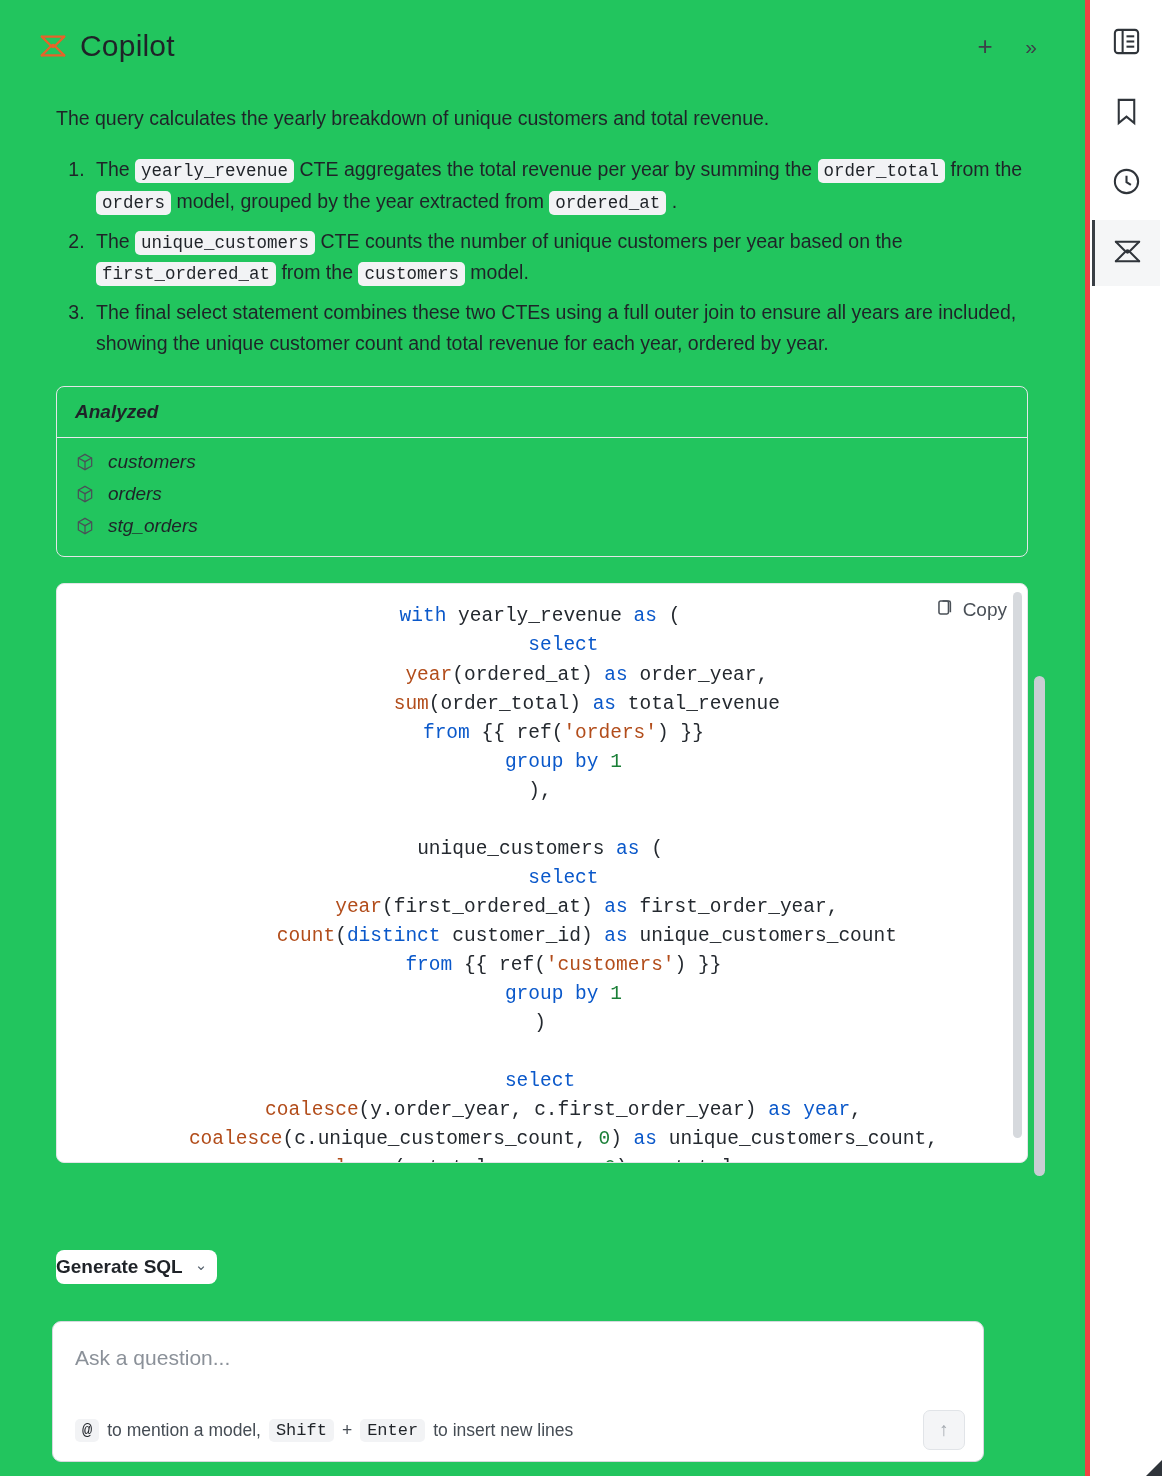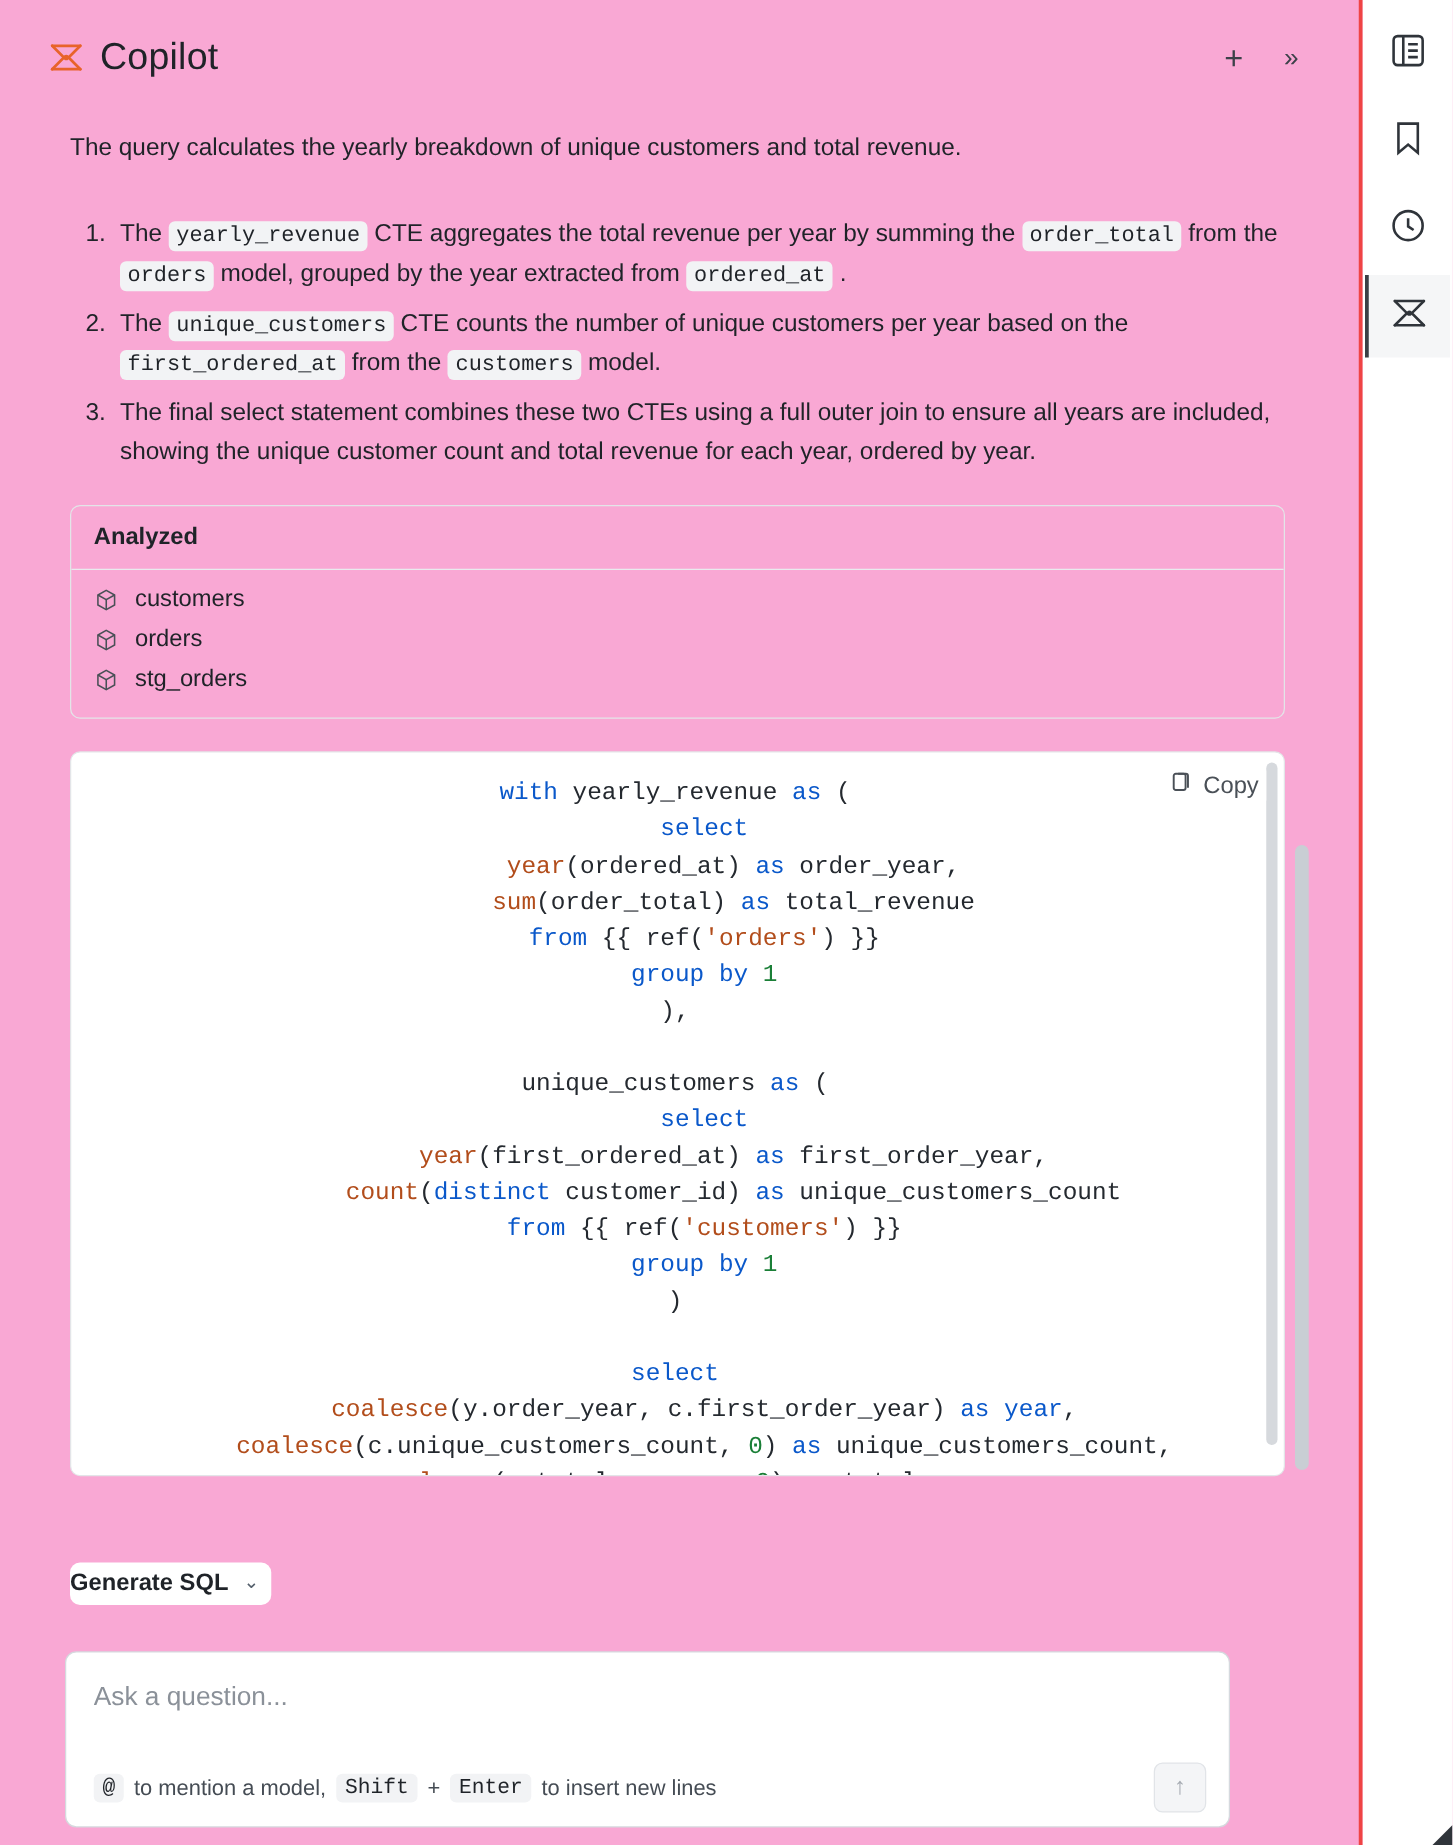--- a/index.html
+++ b/index.html
@@ -16,22 +16,22 @@
     width: 1162px;
     height: 1476px;
     display: flex;
   }
 
   
   .panel {
     width: 1090px;
     height: 1476px;
     position: relative;
-    background: #f9a8d4;
-    border-right: 3px solid #ef4444;
+    background: #22c55e;
+    border-right: 5px solid #ef4444;
   }
 
   
   .header {
     height: 92px;
     display: flex;
     align-items: center;
     padding: 0 26px 0 38px;
   }
   .logo-mark {
@@ -67,21 +67,21 @@
     height: 1158px;
     overflow: hidden;
   }
   .content {
     padding: 0 62px 0 56px;
   }
 
   .intro {
     font-size: 19.5px;
     line-height: 1.45;
-    margin: 12px 0 40px 0;
+    margin: 12px 0 22px 0;
   }
 
   ol.steps {
     margin: 0 0 28px 0;
     padding-left: 34px;
     font-size: 19.5px;
     line-height: 1.58;
   }
   ol.steps li { margin-bottom: 8px; padding-left: 6px; }
 
@@ -94,20 +94,21 @@
     color: #1f2328;
     white-space: nowrap;
   }
 
   
   .analyzed-card {
     border: 1px solid #e3e5e8;
     border-radius: 8px;
     margin-bottom: 26px;
     overflow: hidden;
+    font-style: italic;
   }
   .analyzed-head {
     padding: 14px 18px;
     font-size: 19px;
     font-weight: bold;
     border-bottom: 1px solid #e9ebee;
   }
   .analyzed-list { padding: 8px 0 14px 0; }
   .analyzed-item {
     display: flex;

